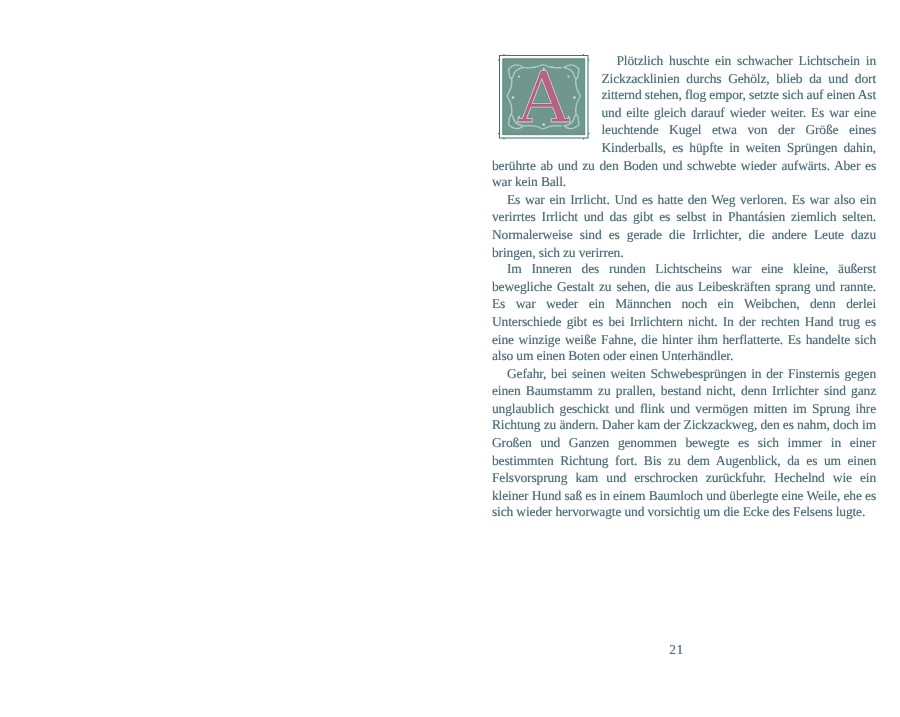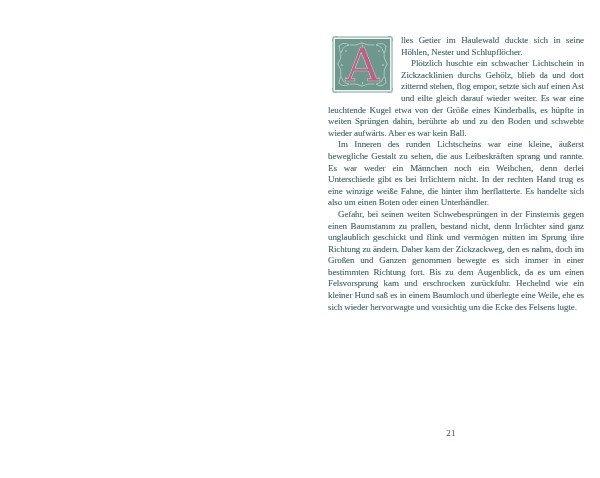--- a/index.html
+++ b/index.html
@@ -90,21 +90,21 @@
           <circle cx="47" cy="15" r="0.7"></circle>
         <circle cx="14" cy="42" r="0.7"></circle>
           <circle cx="47" cy="42" r="0.7"></circle>
       </g>
 
       <text x="30.5" y="45" text-anchor="middle" font-family="DejaVu Serif, Liberation Serif, serif" font-size="47" fill="#b86382" stroke="#96506b" stroke-width="0.4">A</text>
 
       <text x="30.5" y="45" text-anchor="middle" font-family="DejaVu Serif, Liberation Serif, serif" font-size="47" fill="none" stroke="#eee2e7" stroke-width="0.55" opacity="0.9">A</text>
     </svg>
 
-    <p>lles Getier im Haulewald duckte sich in seine Höhlen, Nester und Schlupflöcher.</p>
     <p class="indent">Plötzlich huschte ein schwacher Lichtschein in Zickzacklinien durchs Gehölz, blieb da und dort zitternd stehen, flog empor, setzte sich auf einen Ast und eilte gleich darauf wieder weiter. Es war eine leuchtende Kugel etwa von der Größe eines Kinderballs, es hüpfte in weiten Sprüngen dahin, berührte ab und zu den Boden und schwebte wieder aufwärts. Aber es war kein Ball.</p>
+    <p class="indent">Es war ein Irrlicht. Und es hatte den Weg verloren. Es war also ein verirrtes Irrlicht und das gibt es selbst in Phantásien ziemlich selten. Normalerweise sind es gerade die Irrlichter, die andere Leute dazu bringen, sich zu verirren.</p>
     <p class="indent">Im Inneren des runden Lichtscheins war eine kleine, äußerst bewegliche Gestalt zu sehen, die aus Leibeskräften sprang und rannte. Es war weder ein Männchen noch ein Weibchen, denn derlei Unterschiede gibt es bei Irrlichtern nicht. In der rechten Hand trug es eine winzige weiße Fahne, die hinter ihm herflatterte. Es handelte sich also um einen Boten oder einen Unterhändler.</p>
     <p class="indent">Gefahr, bei seinen weiten Schwebesprüngen in der Finsternis gegen einen Baumstamm zu prallen, bestand nicht, denn Irrlichter sind ganz unglaublich geschickt und flink und vermögen mitten im Sprung ihre Richtung zu ändern. Daher kam der Zickzackweg, den es nahm, doch im Großen und Ganzen genommen bewegte es sich immer in einer bestimmten Richtung fort. Bis zu dem Augenblick, da es um einen Felsvorsprung kam und erschrocken zurückfuhr. Hechelnd wie ein kleiner Hund saß es in einem Baumloch und überlegte eine Weile, ehe es sich wieder hervorwagte und vorsichtig um die Ecke des Felsens lugte.</p>
   </div>
 
   <div class="page-number">21</div>
 
 </div>
 
 </body></html>

